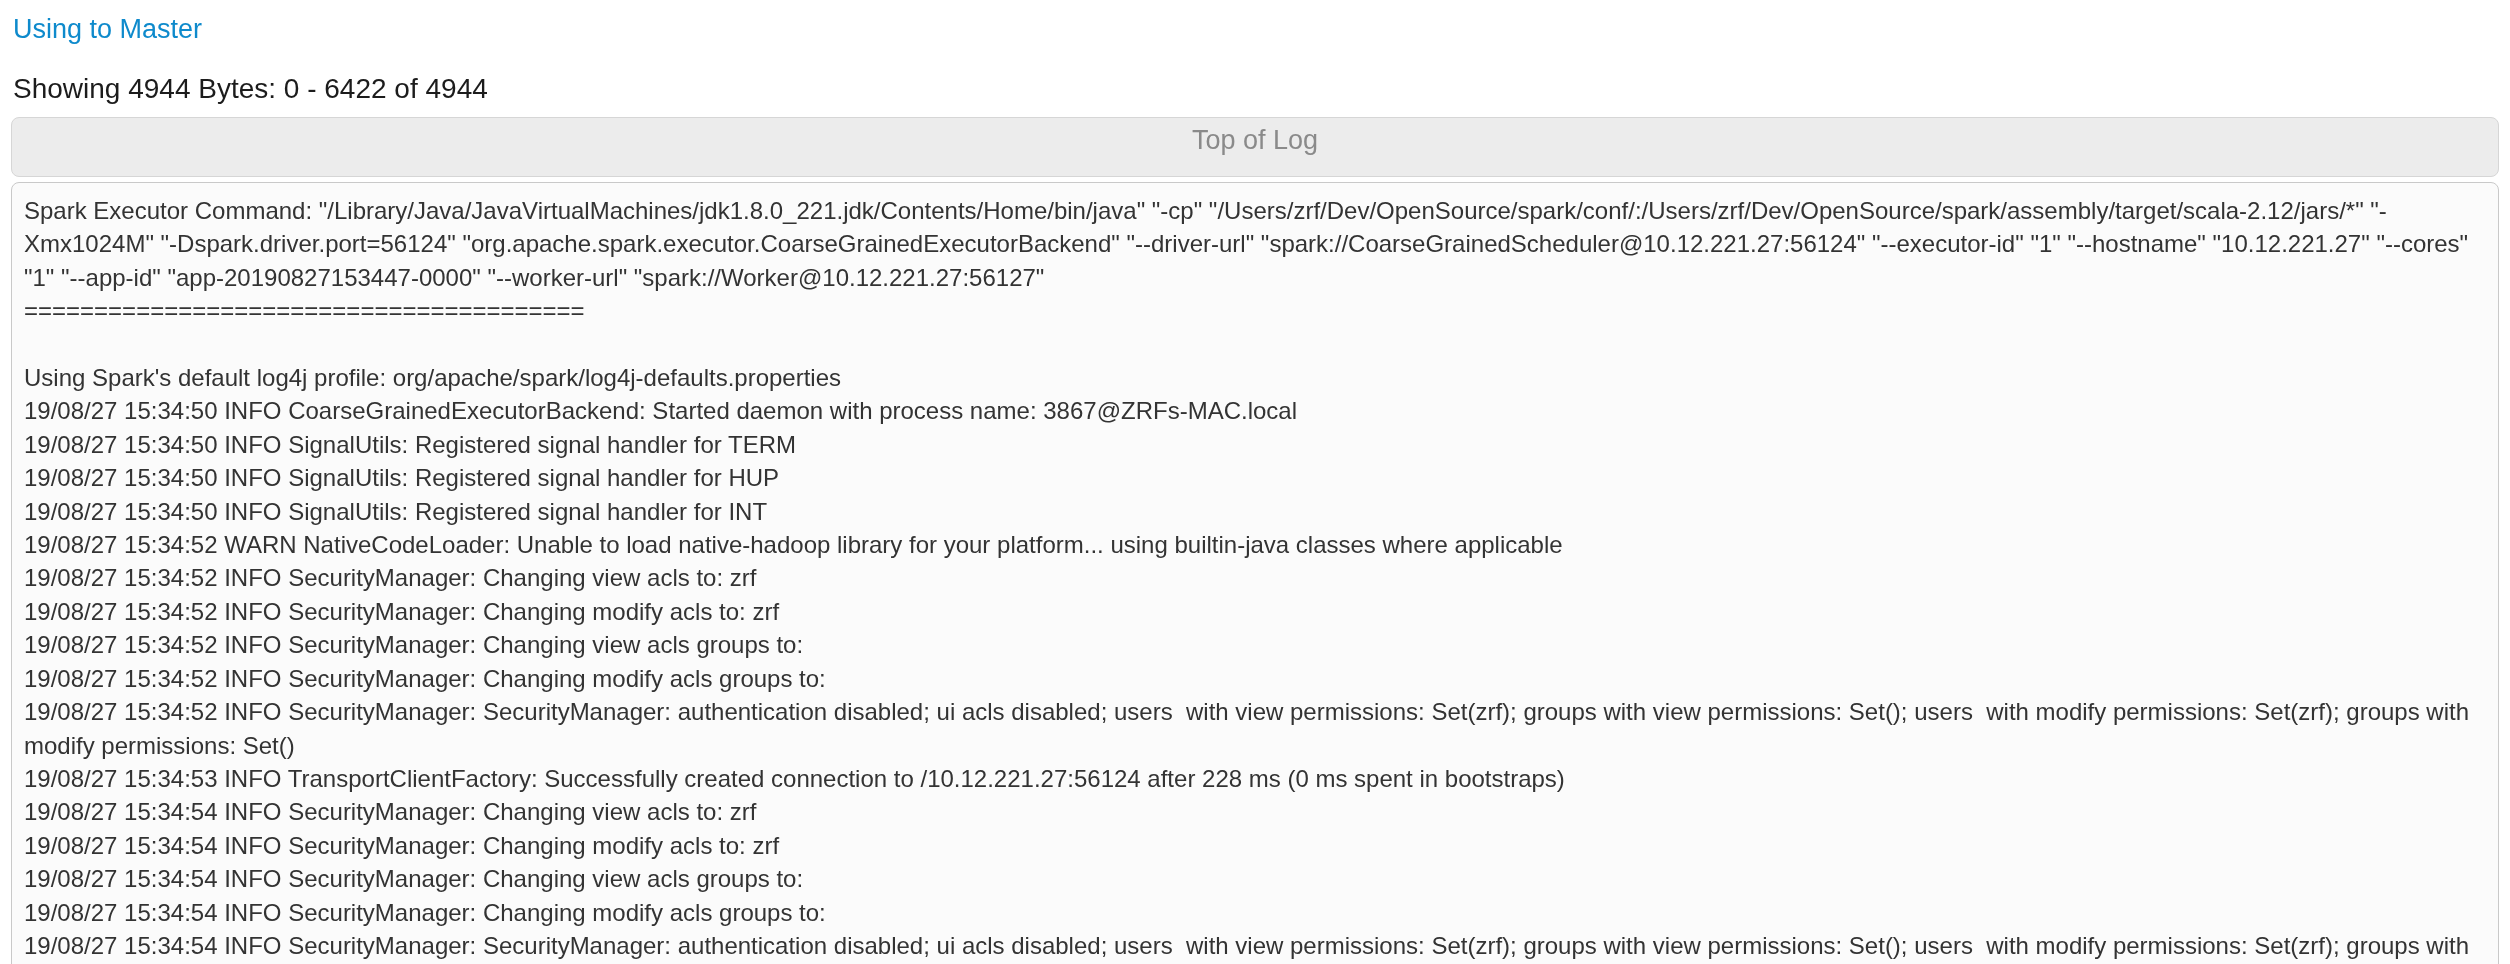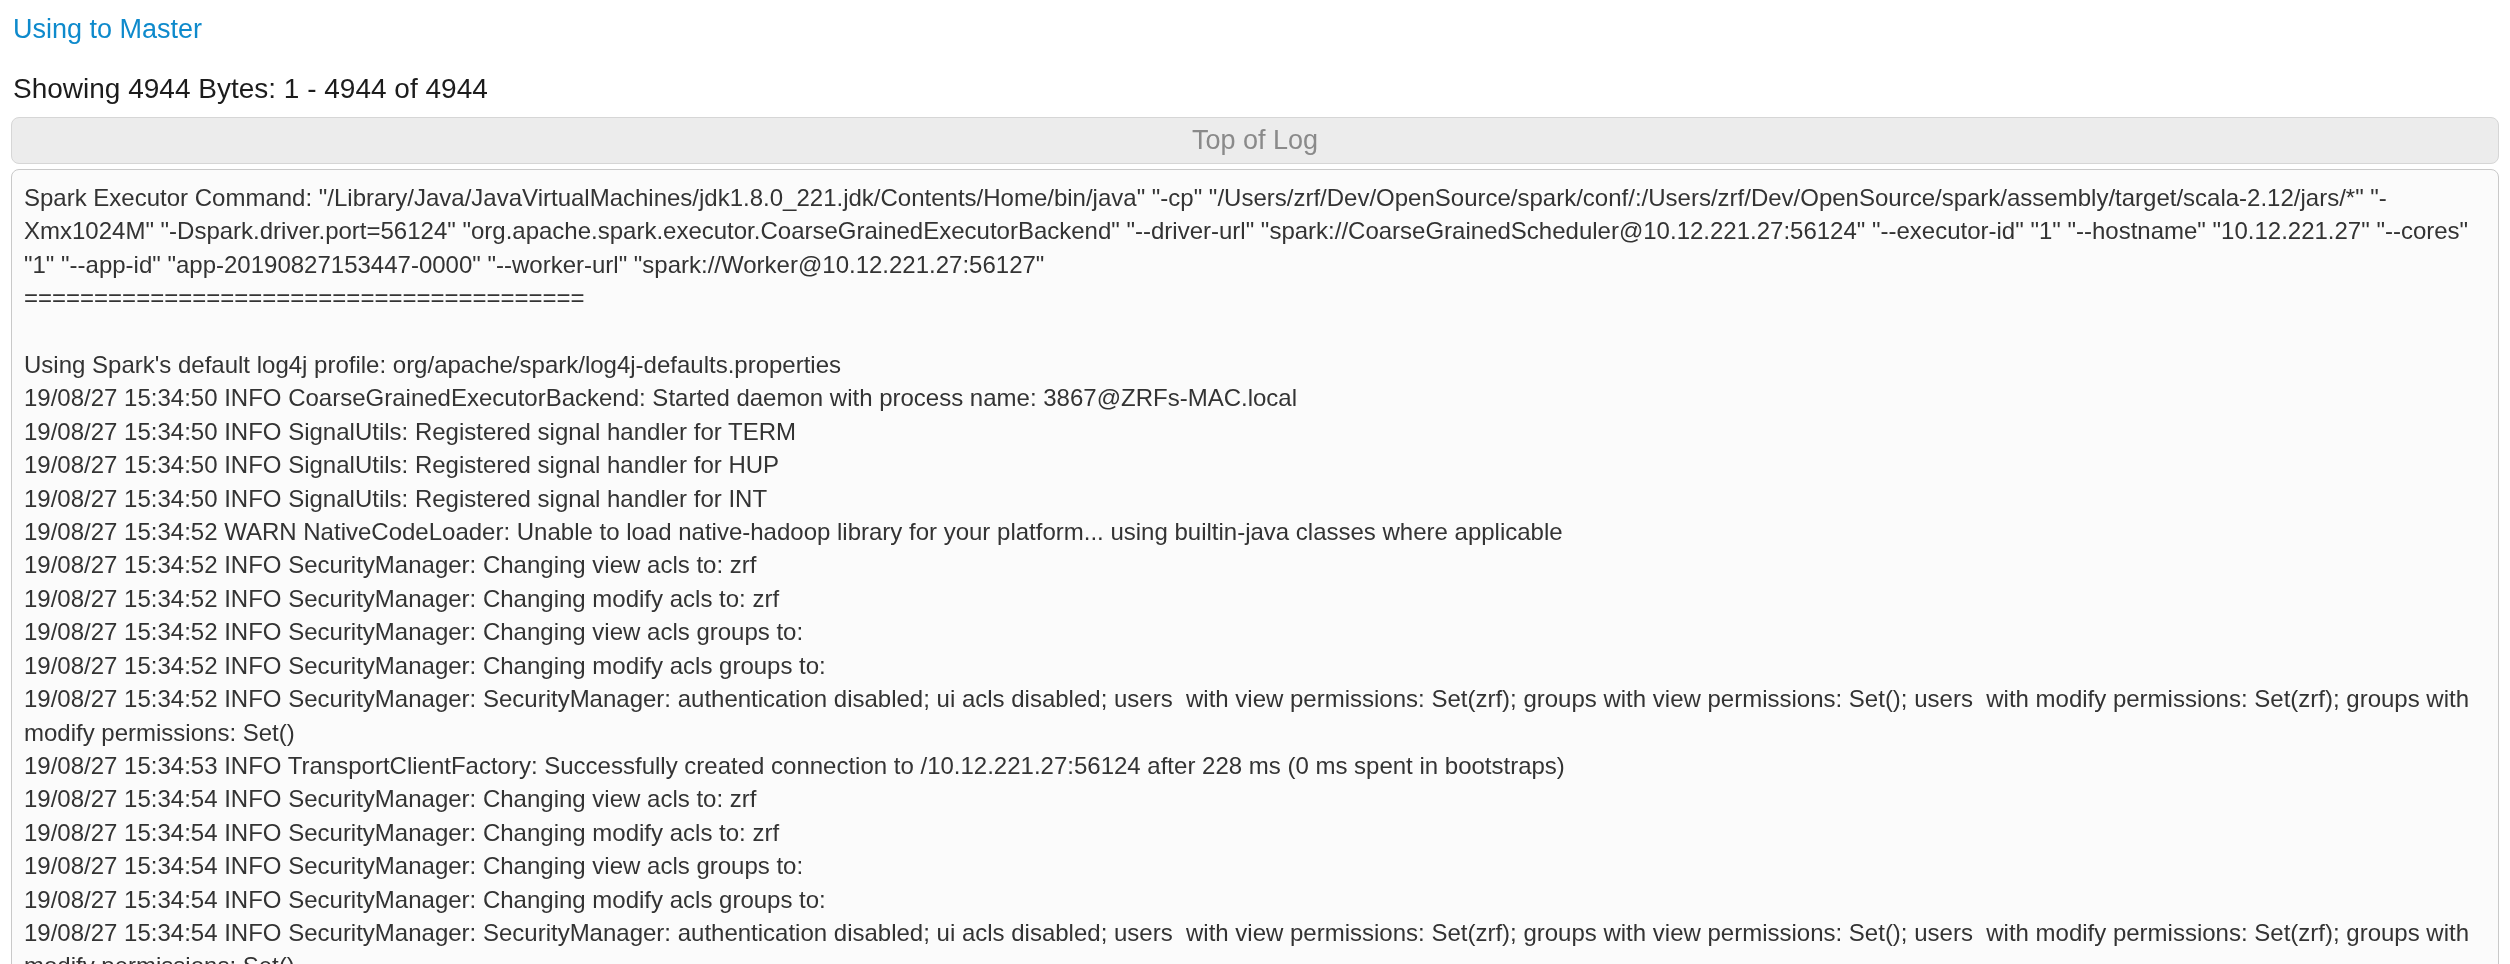--- a/index.html
+++ b/index.html
@@ -20,21 +20,21 @@
     cursor: pointer;
   }
   .byte-range {
     margin: 27px 0 0 13px;
     font-size: 28px;
     line-height: 33px;
     color: #1c1c1c;
   }
   .log-header {
     margin: 12px 11px 0 11px;
-    height: 47px;
+    height: 60px;
     line-height: 45px;
     background: #ececec;
     border: 1px solid #d6d6d6;
     border-radius: 8px;
     text-align: center;
     font-size: 27px;
     color: #8a8a8a;
   }
   .log-box {
     margin: 5px 11px 0 11px;
@@ -52,21 +52,21 @@
     white-space: pre-wrap;
     word-wrap: break-word;
   }
 </style>
 </head>
 <body>
 
 <div>
   <a class="back-link">Using to Master</a>
 
-  <div class="byte-range">Showing 4944 Bytes: 1 - 4944 of 4944</div>
+  <div class="byte-range">Showing 4944 Bytes: 0 - 6422 of 4944</div>
 
   <div class="log-header">Top of Log</div>
 
   <div class="log-box">
     <div class="log-text">Spark Executor Command: "/Library/Java/JavaVirtualMachines/jdk1.8.0_221.jdk/Contents/Home/bin/java" "-cp" "/Users/zrf/Dev/OpenSource/spark/conf/:/Users/zrf/Dev/OpenSource/spark/assembly/target/scala-2.12/jars/*" "-Xmx1024M" "-Dspark.driver.port=56124" "org.apache.spark.executor.CoarseGrainedExecutorBackend" "--driver-url" "spark://CoarseGrainedScheduler@10.12.221.27:56124" "--executor-id" "1" "--hostname" "10.12.221.27" "--cores" "1" "--app-id" "app-20190827153447-0000" "--worker-url" "spark://Worker@10.12.221.27:56127"
 ========================================
 
 Using Spark's default log4j profile: org/apache/spark/log4j-defaults.properties
 19/08/27 15:34:50 INFO CoarseGrainedExecutorBackend: Started daemon with process name: 3867@ZRFs-MAC.local
 19/08/27 15:34:50 INFO SignalUtils: Registered signal handler for TERM

